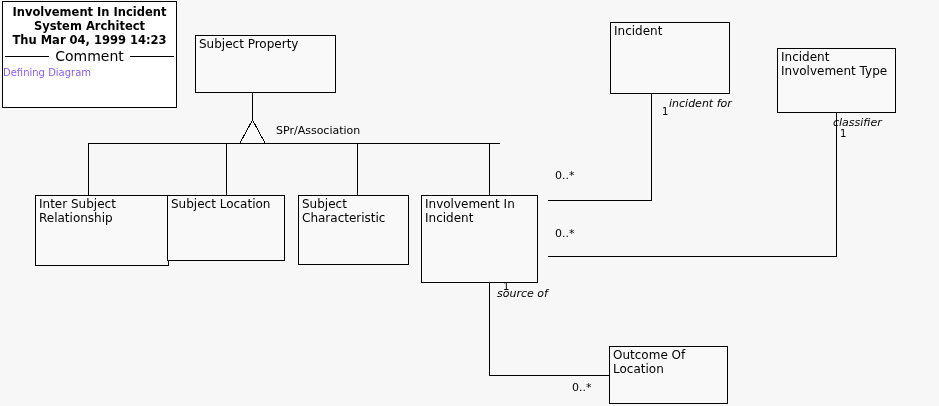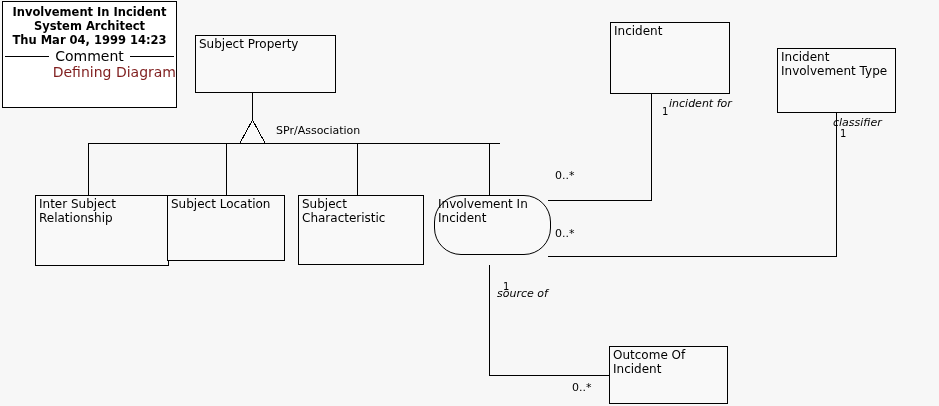--- a/index.html
+++ b/index.html
@@ -65,25 +65,25 @@
     background: #000;
   }
   .comment-row .ctext {
     flex: 0 0 auto;
     padding: 0 6px;
     font-size: 14px;
     line-height: 13px;
     color: #000;
   }
   .comment-body {
-    text-align: right;
-    font-size: 14px;
+    text-align: left;
+    font-size: 10px;
     line-height: 15px;
     padding-top: 2px;
-    color: #7f1d1d;
+    color: #8b5cf6;
   }
   .edge-label {
     position: absolute;
     font-size: 11px;
     line-height: 12px;
     color: #000;
     white-space: nowrap;
   }
   .edge-label.ital {
     font-style: italic;
@@ -137,42 +137,42 @@
 
   <div class="node" style="left:35px; top:195px; width:134px; height:71px;">
     <span class="node-label">Inter Subject
 Relationship</span>
   </div>
 
   <div class="node" style="left:167px; top:195px; width:118px; height:66px;">
     <span class="node-label">Subject Location</span>
   </div>
 
-  <div class="node" style="left:298px; top:195px; width:126px; height:70px;">
+  <div class="node" style="left:298px; top:195px; width:111px; height:70px;">
     <span class="node-label">Subject
 Characteristic</span>
   </div>
 
-  <div class="node" style="left:434px; top:195px; width:117px; height:60px;border-radius:27px;">
+  <div class="node" style="left:421px; top:195px; width:117px; height:88px;">
     <span class="node-label">Involvement In
 Incident</span>
   </div>
 
   <div class="node" style="left:610px; top:22px; width:120px; height:72px;">
     <span class="node-label">Incident</span>
   </div>
 
   <div class="node" style="left:777px; top:48px; width:119px; height:65px;">
     <span class="node-label">Incident
 Involvement Type</span>
   </div>
 
   <div class="node" style="left:609px; top:346px; width:119px; height:58px;">
     <span class="node-label">Outcome Of
-Incident</span>
+Location</span>
   </div>
 
   <div class="edge-label" style="left:276px; top:125px;">SPr/Association</div>
 
   <div class="edge-label ital" style="left:669px; top:98px;">incident for</div>
   <div class="edge-label" style="left:662px; top:106px; font-size:10px;">1</div>
 
   <div class="edge-label ital" style="left:833px; top:117px;">classifier</div>
   <div class="edge-label" style="left:840px; top:128px; font-size:10px;">1</div>
 

